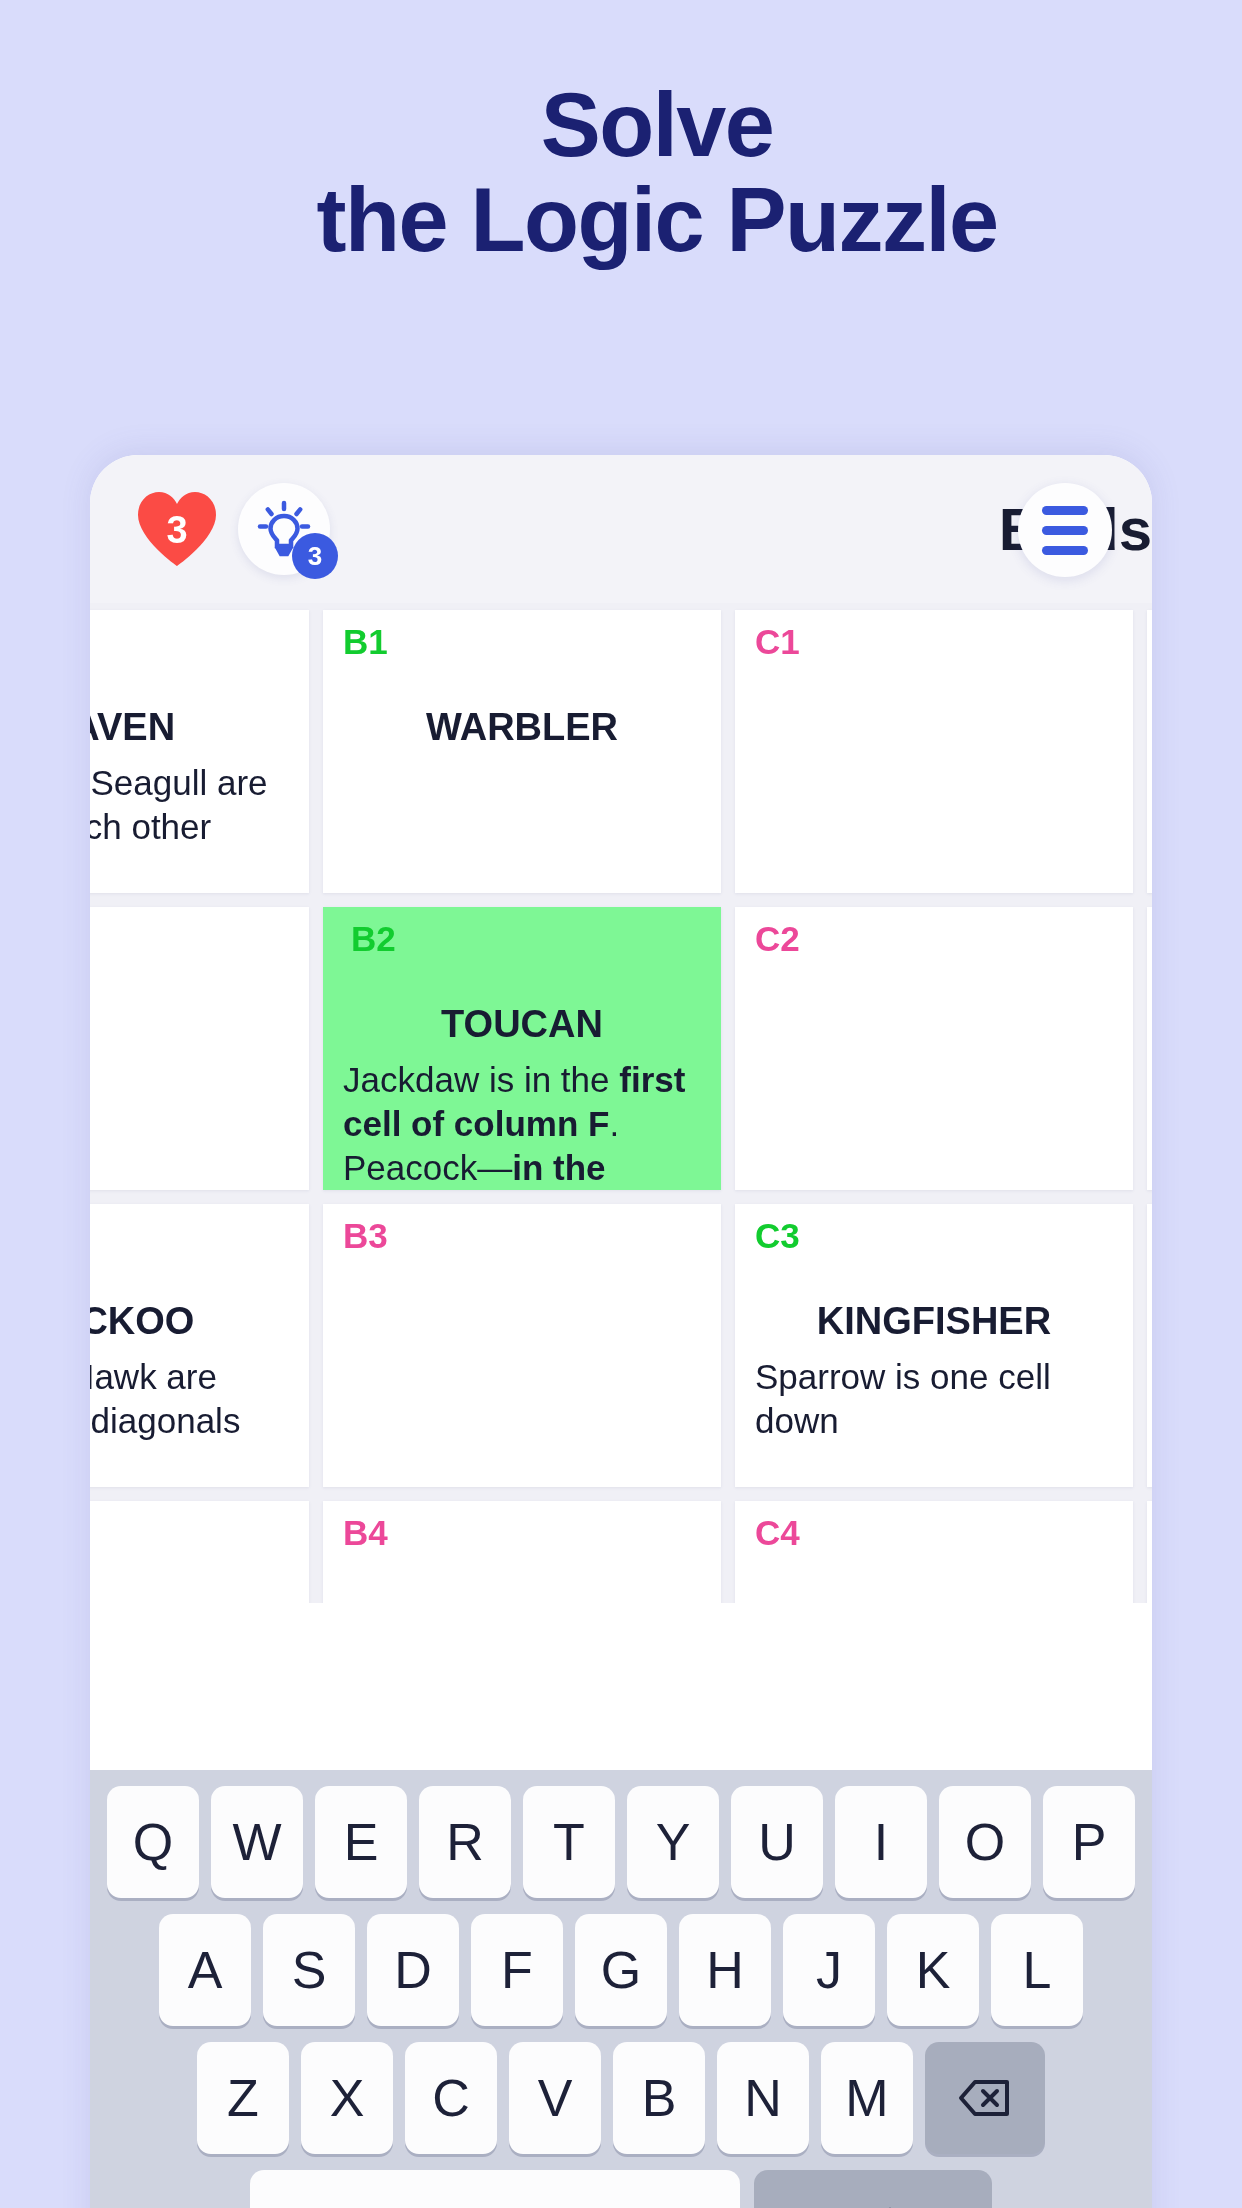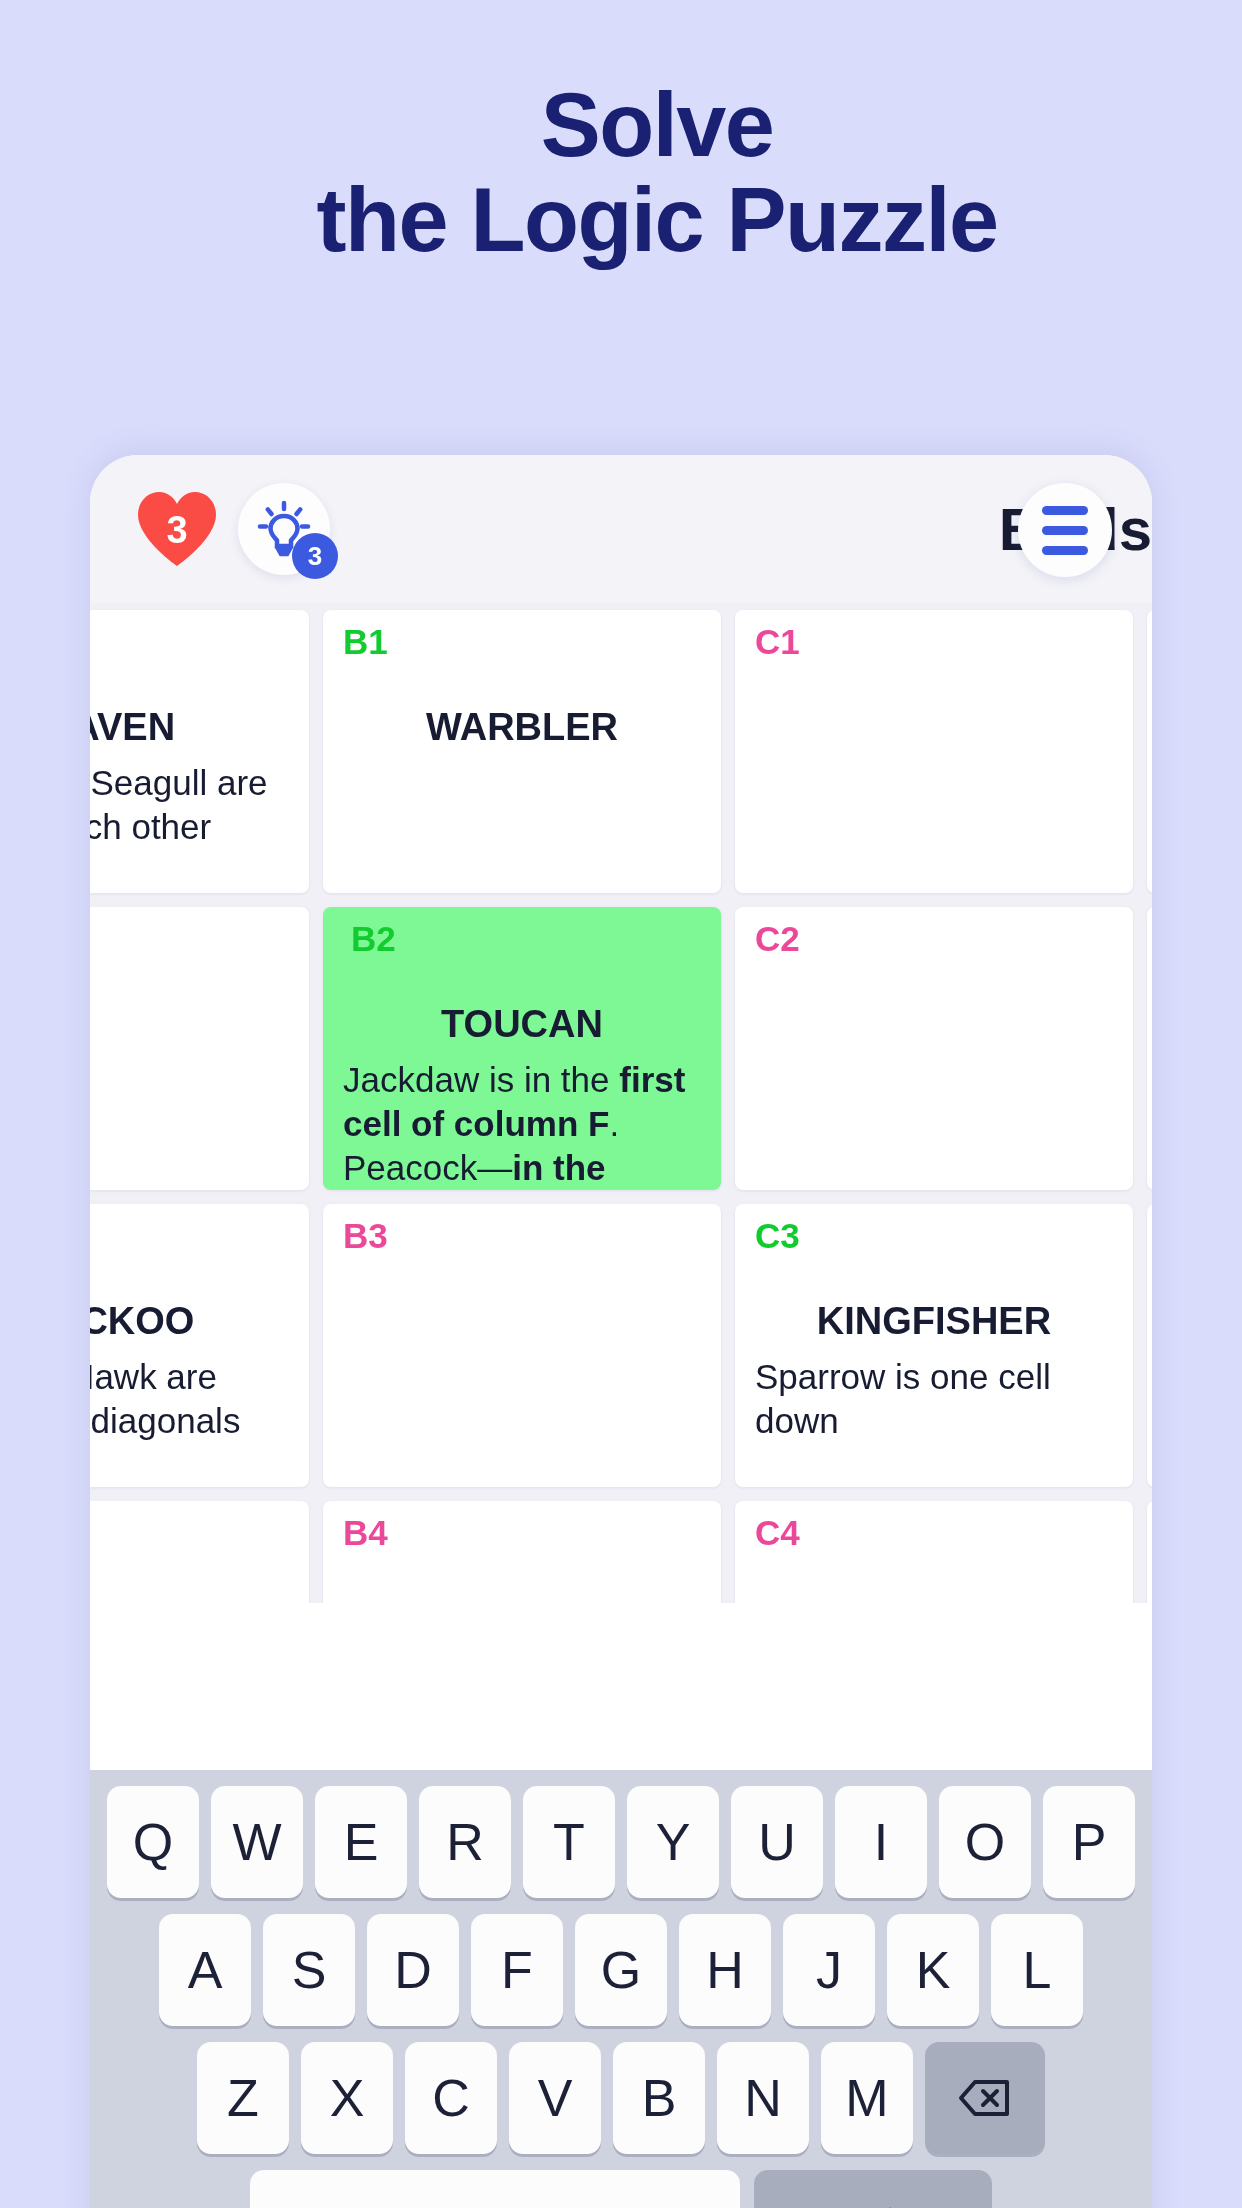--- a/index.html
+++ b/index.html
@@ -145,21 +145,21 @@
     top: 0;
     width: 1648px;
     display: grid;
     grid-template-columns: repeat(4, 412px);
     grid-auto-rows: 297px;
     gap: 0;
   }
   .cell {
     margin: 7px;
     background: #ffffff;
-    border-radius: 8px;
+    border-radius: 0;
     position: relative;
     padding: 14px 20px;
     overflow: hidden;
     box-shadow: 0 1px 3px rgba(80,85,140,0.10);
   }
   .cell.selected { background: #7ef795; padding-left: 28px; }
   .cell-label {
     font-size: 35px;
     font-weight: bold;
     color: #ec4899;

